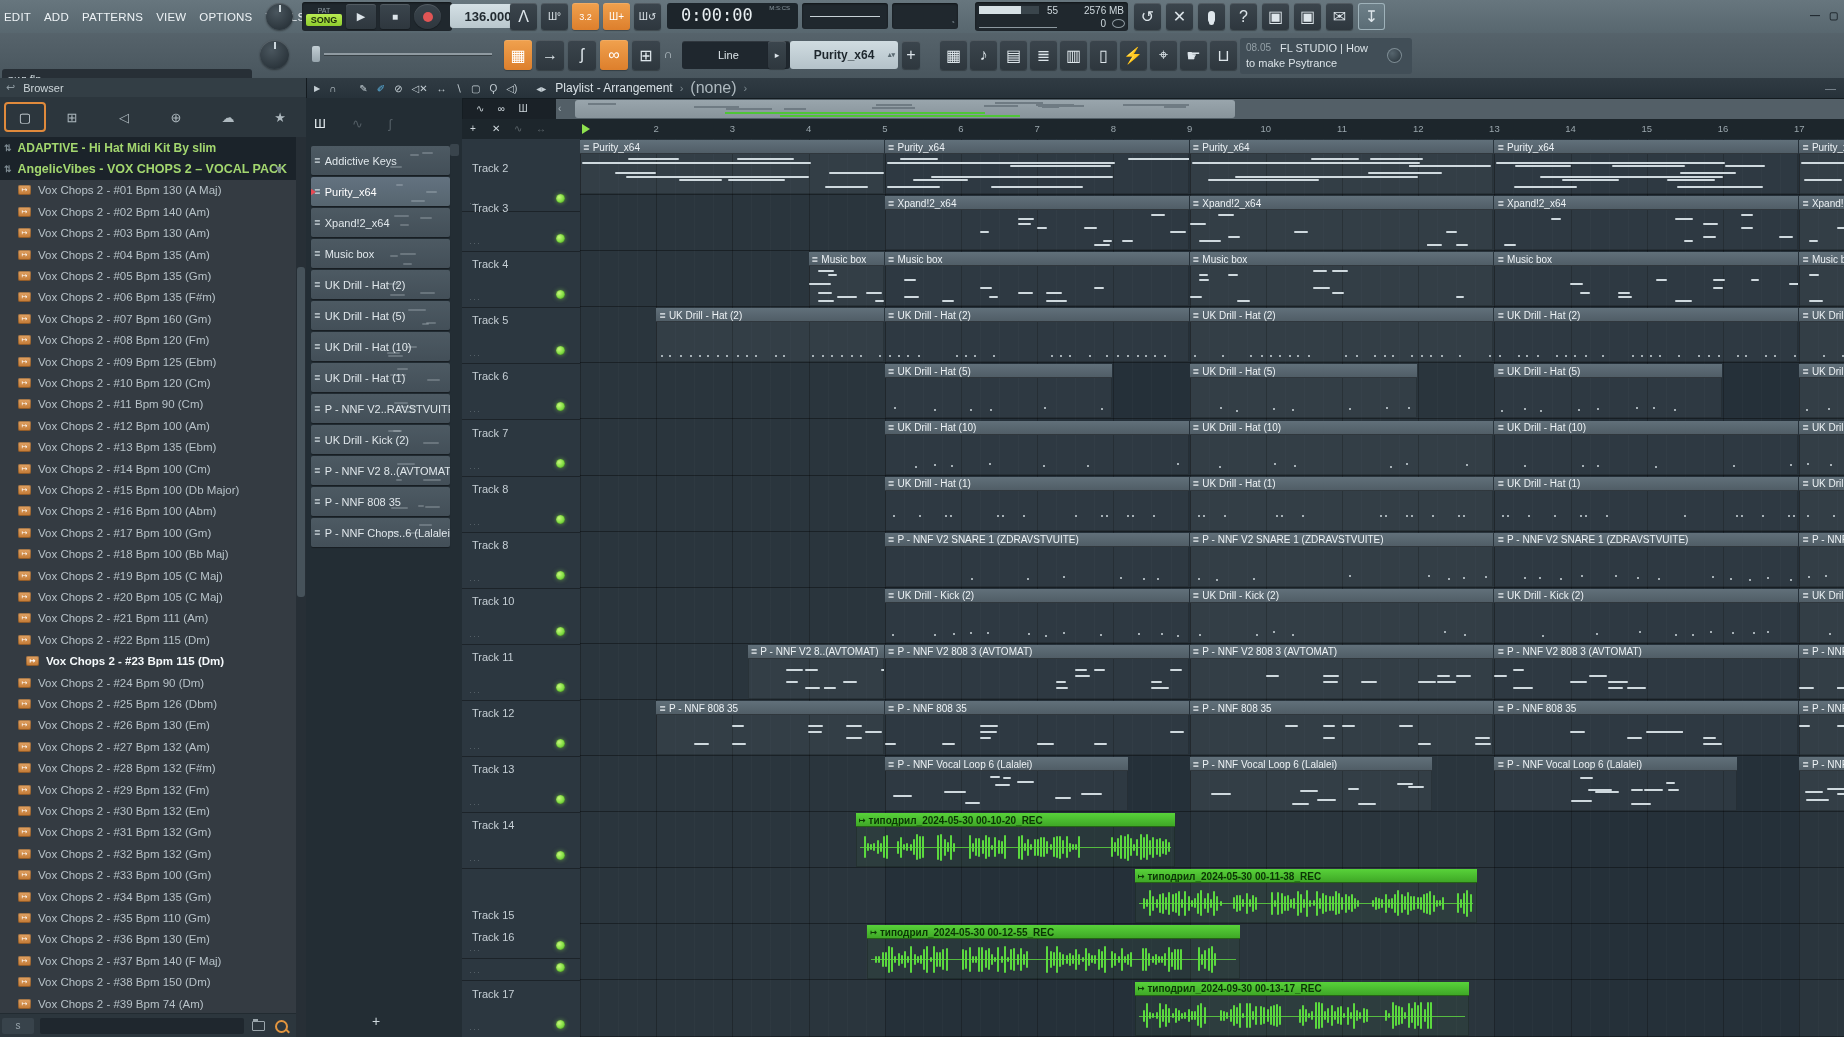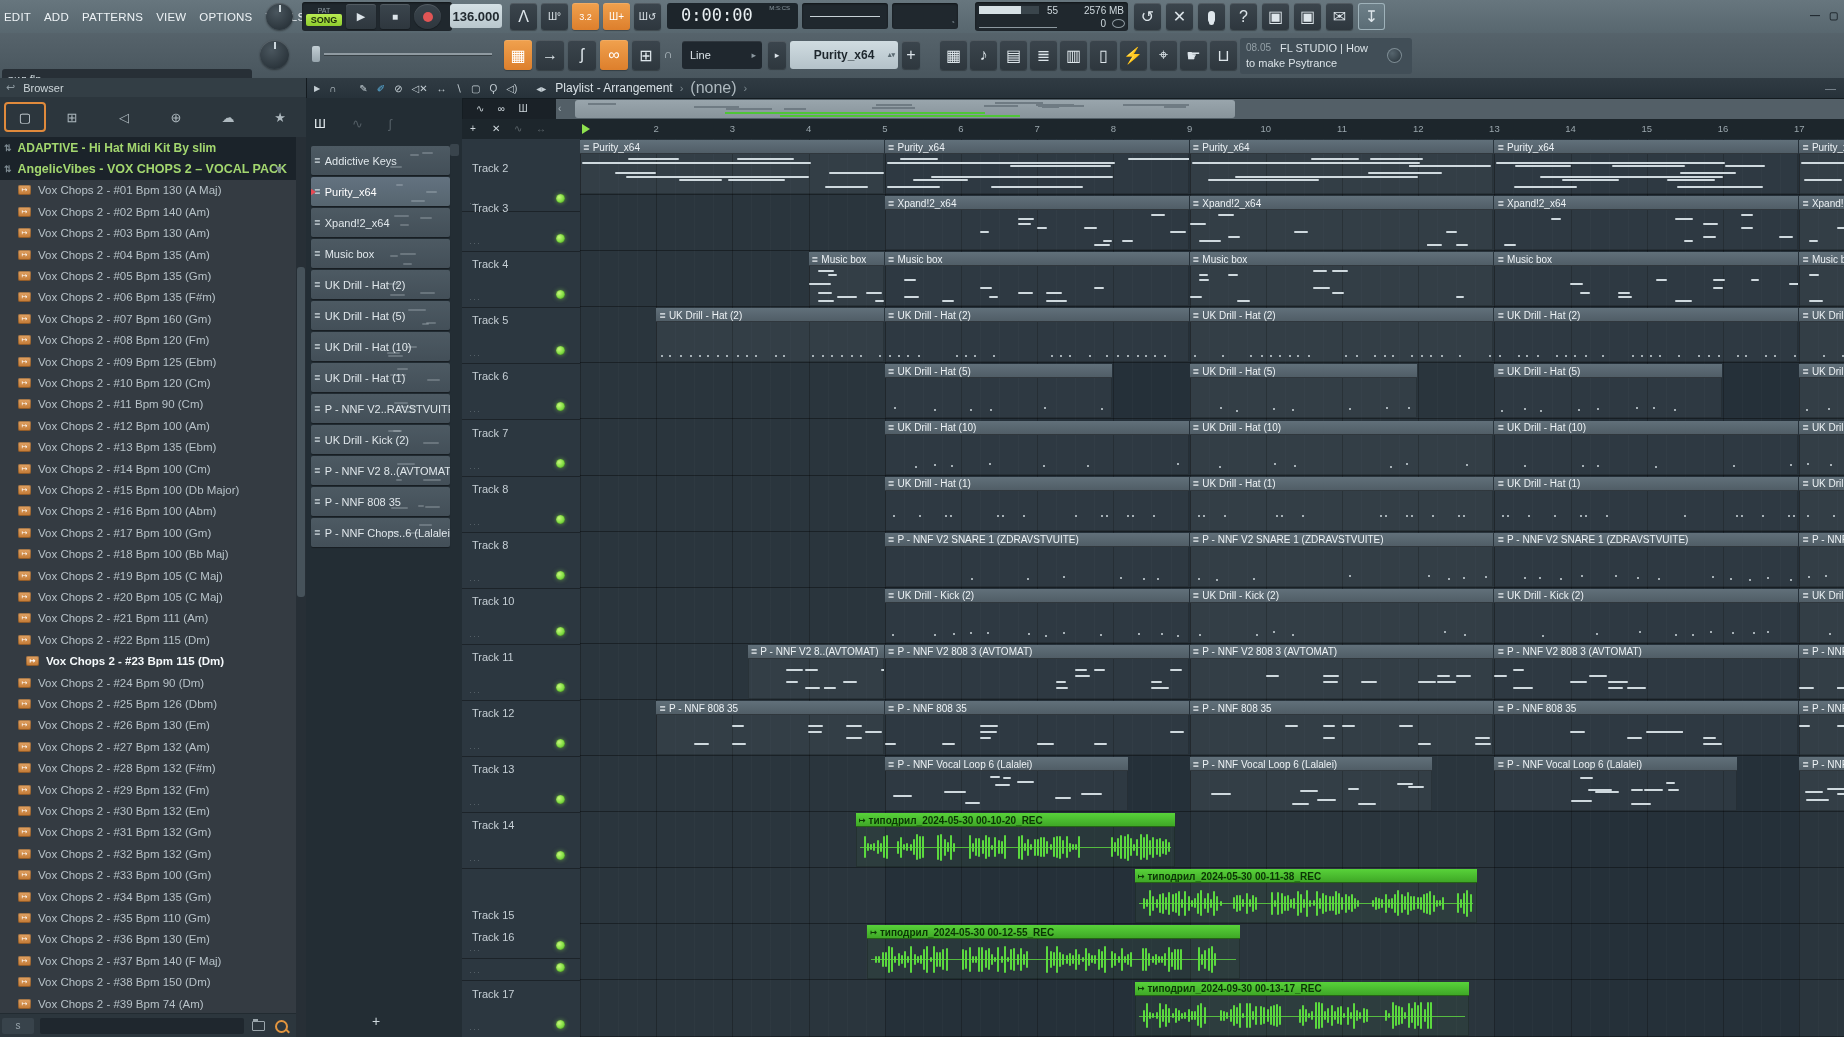--- a/index.html
+++ b/index.html
@@ -14,34 +14,34 @@
         border-bottom:1px solid #3a464d;}
   .mi{color:#eef3f6;font-size:11.5px;margin-right:13px;letter-spacing:.2px;}
   .btn{background:linear-gradient(#3b454d,#2e373e);border-radius:3px;color:#dde5ea;
        display:flex;align-items:center;justify-content:center;box-shadow:inset 0 1px rgba(255,255,255,.12),0 1px 1px rgba(0,0,0,.3);}
   .btn.orange{background:linear-gradient(#f0a14e,#dd7f2c);color:#fff;}
   .btn.lit{background:linear-gradient(#6e8089,#5a6c75);box-shadow:inset 0 0 0 1px #9fb2ba;}
   .knob{border-radius:50%;background:radial-gradient(circle at 40% 35%,#4a565e,#2c363d 70%);
         box-shadow:inset 0 1px rgba(255,255,255,.15),0 1px 2px rgba(0,0,0,.4);}
   .knob:after{content:"";position:absolute;left:50%;top:2px;width:2px;height:7px;background:#cdd7dc;transform:translateX(-50%);}
   #tempo{background:linear-gradient(#d4e0e5,#b9c7cd);color:#222b31;font-weight:bold;
-         border-radius:3px;font-size:13px;}
+         border-radius:3px;font-size:13px;padding-left:12px;}
   #timepanel{background:#1d252b;border-radius:3px;color:#e8eef1;}
   .darkpanel{background:#20282e;border-radius:3px;box-shadow:inset 0 1px 2px rgba(0,0,0,.5);}
   .songbadge{background:linear-gradient(#b8ec52,#8fcc2e);color:#1d2c0c;font-weight:bold;
              font-size:9px;border-radius:2px;padding:1px 4px;}
   .patlabel{color:#8d9aa2;font-size:7px;text-align:center;}
   .winbtn{color:#222b31;font-size:10px;font-weight:bold;}
 
   
   #row2{left:0;top:33px;width:1844px;height:45px;background:linear-gradient(#56636b,#49565e);}
   #hintbar{left:2px;top:36px;width:250px;height:37px;background:#272f36;border-radius:3px;
            color:#c9d3d8;font-size:11px;}
   .ddown{background:#1f272e;border-radius:3px;color:#dde5ea;font-size:11px;
-         box-shadow:inset 0 1px rgba(255,255,255,.08);}
+         box-shadow:inset 0 1px rgba(255,255,255,.08);padding-left:28px;}
   #instsel{background:linear-gradient(#d0dce1,#b4c2c9);border-radius:3px;color:#1e272d;
            font-size:12px;font-weight:bold;}
   #newsbar{background:#414e57;border-radius:3px;font-size:11px;line-height:14px;}
   .globe{width:15px;height:15px;border-radius:50%;background:radial-gradient(circle at 35% 35%,#55646d,#232d34);
          box-shadow:inset 0 0 0 1px #7d8c94;}
 
   
   #plheader{left:306px;top:78px;width:1538px;height:20px;background:linear-gradient(#303b43,#27323a);
             border-bottom:1px solid #141c21;color:#aab6bd;font-size:11px;}
   .pico{margin-right:9px;font-size:10px;color:#c3cdd3;}

